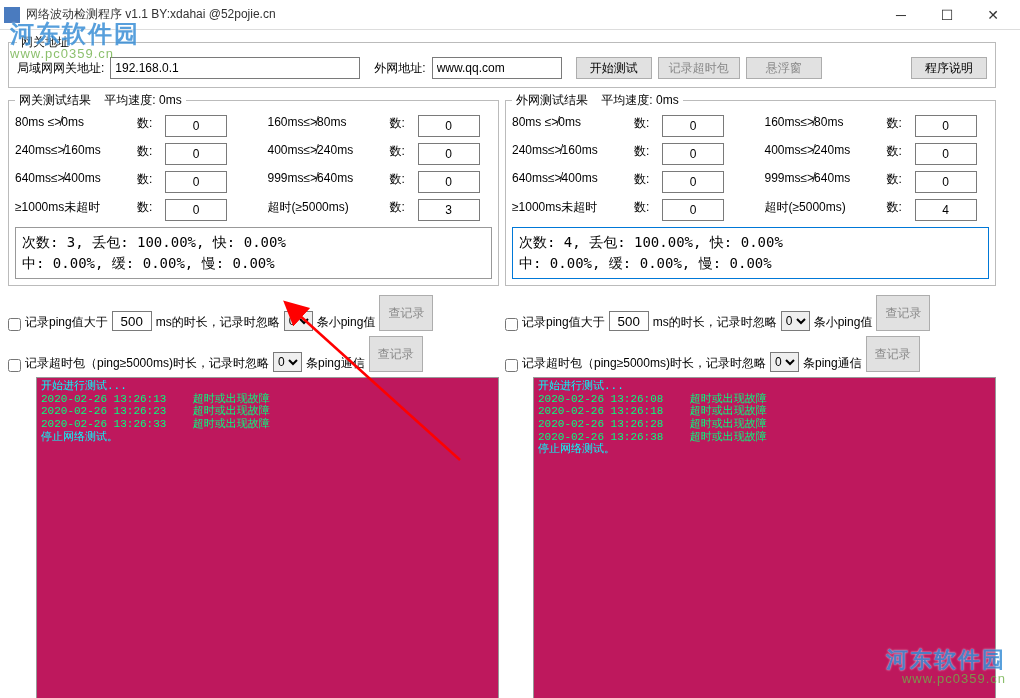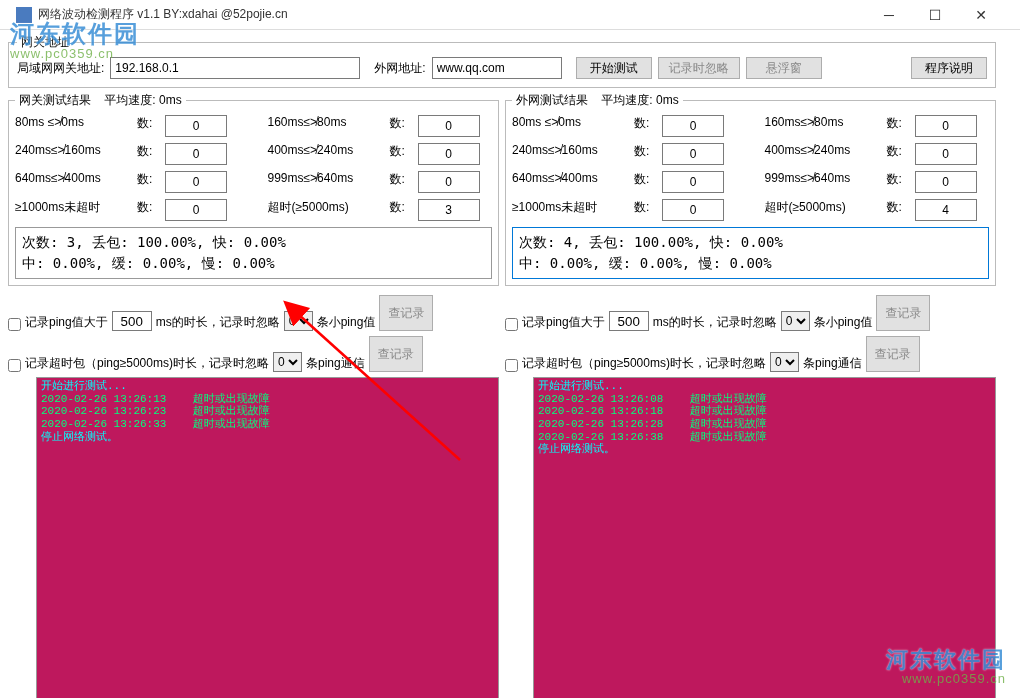--- a/index.html
+++ b/index.html
@@ -1,18 +1,18 @@
 <!DOCTYPE html>
 <html><head>
 <meta charset="utf-8">
 <style>
 * { box-sizing: border-box; margin: 0; padding: 0; }
 body { font-family: "Microsoft YaHei", SimSun, Arial, sans-serif; font-size: 12px; background: #fff; width: 1020px; height: 698px; overflow: hidden; position: relative; }
 
-.titlebar { height: 30px; background: #fff; border-bottom: 1px solid #ddd; display: flex; align-items: center; padding: 0 16px; }
+.titlebar { height: 30px; background: #fff; border-bottom: 1px solid #ddd; display: flex; align-items: center; padding: 0 4px; }
 .titlebar .icon { width: 16px; height: 16px; background: #4a7bbf; margin-right: 6px; }
 .titlebar .title { flex: 1; font-size: 12px; color: #333; }
 .titlebar .wbtn { width: 46px; height: 30px; display: flex; align-items: center; justify-content: center; font-size: 14px; color: #333; }
 
 .watermark { position: absolute; top: 18px; left: 10px; z-index: 10; pointer-events: none; }
 .wm1 { color: #3a8fd6; font-size: 24px; font-weight: bold; letter-spacing: 2px; opacity: 0.85; text-shadow: 0 0 2px #fff; text-align: right; }
 .wm2 { color: #6fb048; font-size: 13px; letter-spacing: 1px; opacity: 0.8; margin-top: -4px; }
 
 .content { padding: 4px 24px 8px 8px; }
 
@@ -73,21 +73,21 @@
 <div class="content">
 
   <fieldset>
     <legend>网关地址</legend>
     <div class="addr-row">
       <span class="lbl">局域网网关地址:</span>
       <input type="text" style="width: 250px;" value="192.168.0.1">
       <span class="lbl" style="margin-left:8px">外网地址:</span>
       <input type="text" style="width: 130px;" value="www.qq.com">
       <button class="btn" style="margin-left:8px">开始测试</button>
-      <button class="btn" disabled="">记录时忽略</button>
+      <button class="btn" disabled="">记录超时包</button>
       <button class="btn" disabled="">悬浮窗</button>
       <button class="btn" style="margin-left:auto">程序说明</button>
     </div>
   </fieldset>
 
   <div class="panels">
 
     <div class="panel">
       <fieldset class="res-fs">
         <legend>

